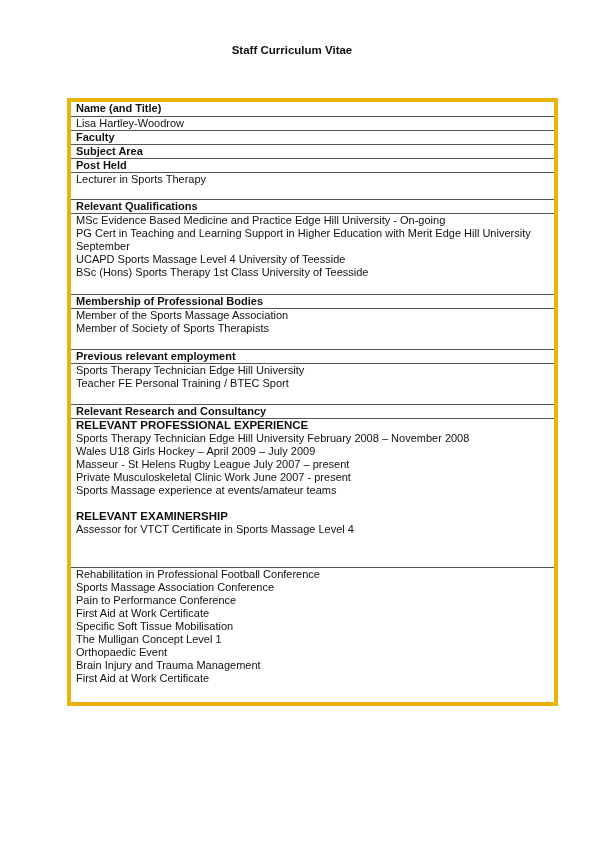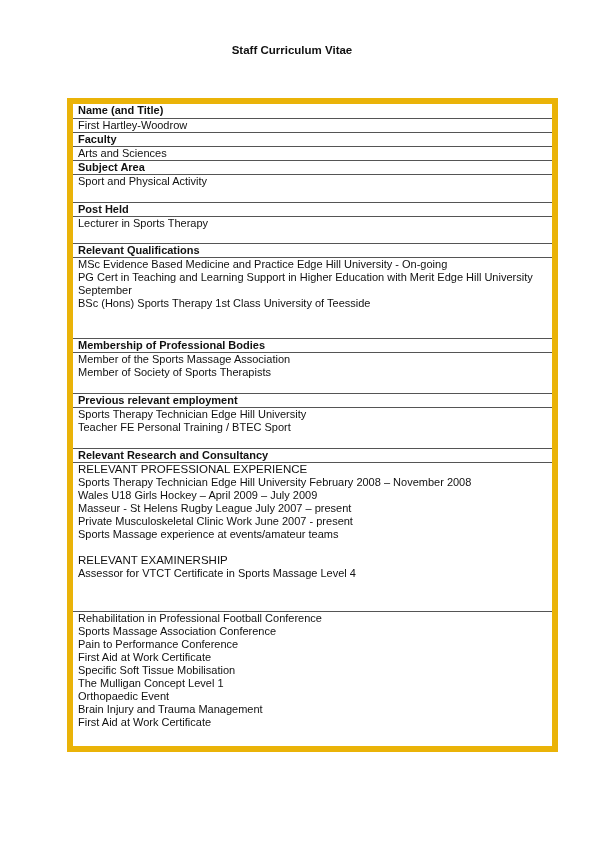--- a/index.html
+++ b/index.html
@@ -1,52 +1,51 @@
 <!DOCTYPE html>
 <html><head>
   <meta charset="utf-8">
   <style>
     html, body { margin: 0; padding: 0; background: #ffffff; }
     body { width: 600px; height: 849px; position: relative; overflow: hidden;
       font-family: "Liberation Sans", sans-serif; color: #111; }
     .title { position: absolute; top: 44px; left: 0; width: 584px; text-align: center;
       font-weight: bold; font-size: 11.5px; }
     .cv { position: absolute; left: 67px; top: 98px; width: 491px;
-      border: 6px solid #eab308; box-sizing: border-box; }
+      border: 4px solid #eab308; box-sizing: border-box; }
     .row { border-top: 1px solid #555; box-sizing: border-box; padding: 0 0 0 5px;
       font-size: 11px; line-height: 13px; }
     .row:first-child { border-top: none; }
     .hdr { font-weight: bold; height: 14px; padding-top: 0px; }
     .val { padding-top: 0px; }
-    .sub { font-weight: normal; font-size: 11.5px; }
+    .sub { font-weight: bold; font-size: 11.5px; }
     .gap { height: 13px; }
   </style>
 </head>
 <body>
 
 <div class="title">Staff Curriculum Vitae</div>
 
 <div class="cv">
   <div class="row hdr">Name (and Title)</div>
-  <div class="row val" style="height:14px">First Hartley-Woodrow</div>
+  <div class="row val" style="height:14px">Lisa Hartley-Woodrow</div>
 
   <div class="row hdr">Faculty</div>
-  <div class="row val" style="height:14px">Arts and Sciences</div>
 
   <div class="row hdr">Subject Area</div>
-  <div class="row val" style="height:28px">Sport and Physical Activity</div>
 
   <div class="row hdr">Post Held</div>
   <div class="row val" style="height:27px">Lecturer in Sports Therapy</div>
 
   <div class="row hdr">Relevant Qualifications</div>
   <div class="row val" style="height:81px">
     <div>MSc Evidence Based Medicine and Practice Edge Hill University - On-going</div>
     <div>PG Cert in Teaching and Learning Support in Higher Education with Merit  Edge Hill University</div>
     <div>September</div>
+    <div>UCAPD Sports Massage Level 4 University of Teesside</div>
     <div>BSc (Hons) Sports Therapy  1st Class University of Teesside</div>
   </div>
 
   <div class="row hdr">Membership of Professional Bodies</div>
   <div class="row val" style="height:41px">
     <div>Member of the Sports Massage Association</div>
     <div>Member of Society of Sports Therapists</div>
   </div>
 
   <div class="row hdr">Previous relevant employment</div>

